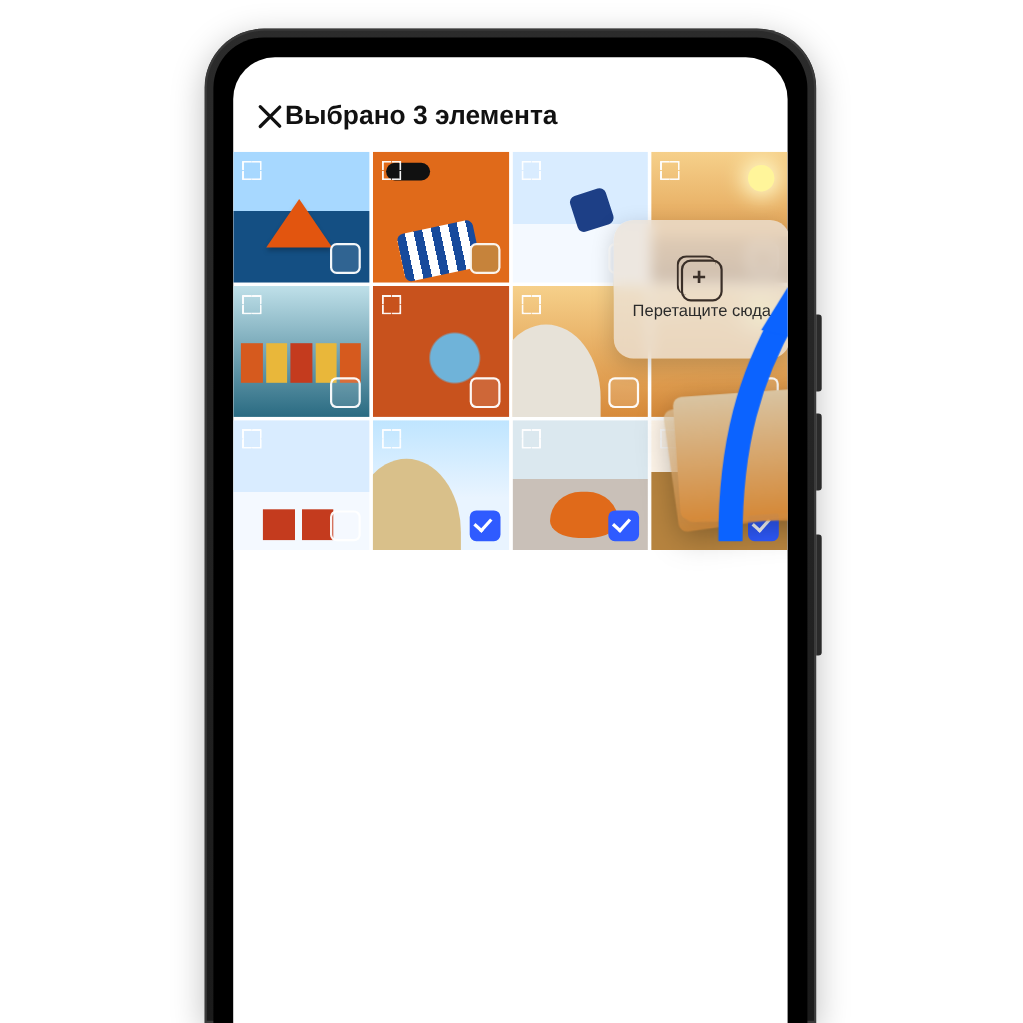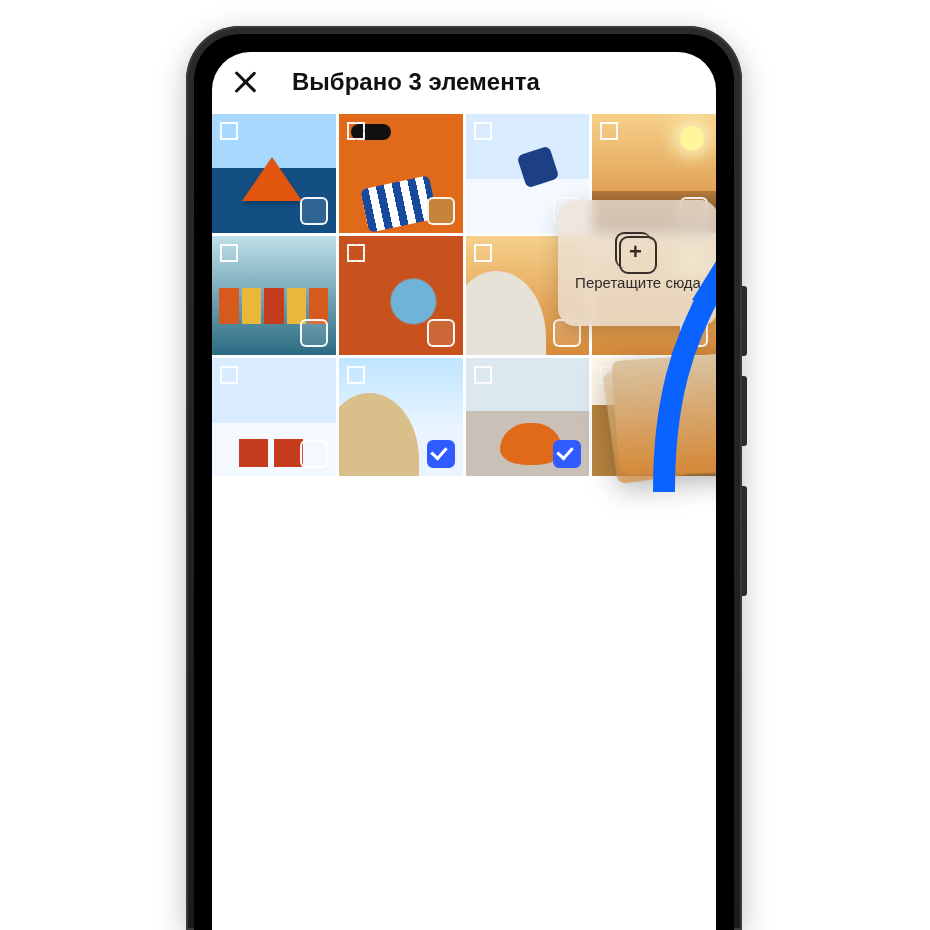--- a/index.html
+++ b/index.html
@@ -8,21 +8,21 @@
   
   .phone{position:absolute;left:186px;top:26px;width:556px;height:904px;border-radius:54px 54px 0 0;
          background:linear-gradient(#2b2b2b,#1b1b1b);box-shadow:0 0 0 2px #3a3a3a inset,0 8px 30px rgba(0,0,0,.25)}
   .bezel{position:absolute;left:8px;right:8px;top:8px;bottom:0;border-radius:46px 46px 0 0;background:#000}
   .screen{position:absolute;left:18px;right:18px;top:18px;bottom:0;border-radius:38px 38px 0 0;background:#fff;overflow:hidden}
   
   .pbtn{position:absolute;right:-5px;width:5px;background:#2a2a2a;border-radius:0 3px 3px 0}
   .pbtn.a{top:260px;height:70px}.pbtn.b{top:350px;height:70px}.pbtn.c{top:460px;height:110px}
 
   
-  .hdr{display:flex;align-items:center;gap:34px;padding:16px 20px 18px 20px}
+  .hdr{display:flex;align-items:center;gap:1px;padding:40px 20px 18px 20px}
   .close-x{width:26px;height:26px;position:relative;cursor:pointer}
   .close-x::before,.close-x::after{content:"";position:absolute;left:12px;top:-1px;width:2.5px;height:28px;background:#111;border-radius:2px}
   .close-x::before{transform:rotate(45deg)}.close-x::after{transform:rotate(-45deg)}
   .title{font-size:24px;font-weight:600;color:#111}
 
   
   .grid{display:grid;grid-template-columns:repeat(4,1fr);gap:3px;padding:0 0 0 0}
   .cell{position:relative;width:100%;padding-top:96%;overflow:hidden}
   .ph{position:absolute;inset:0}
   

